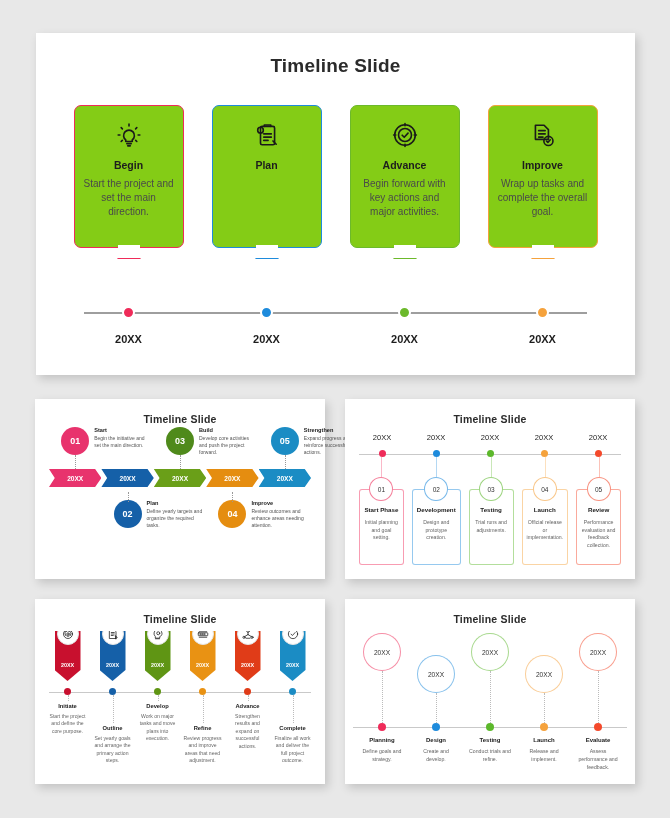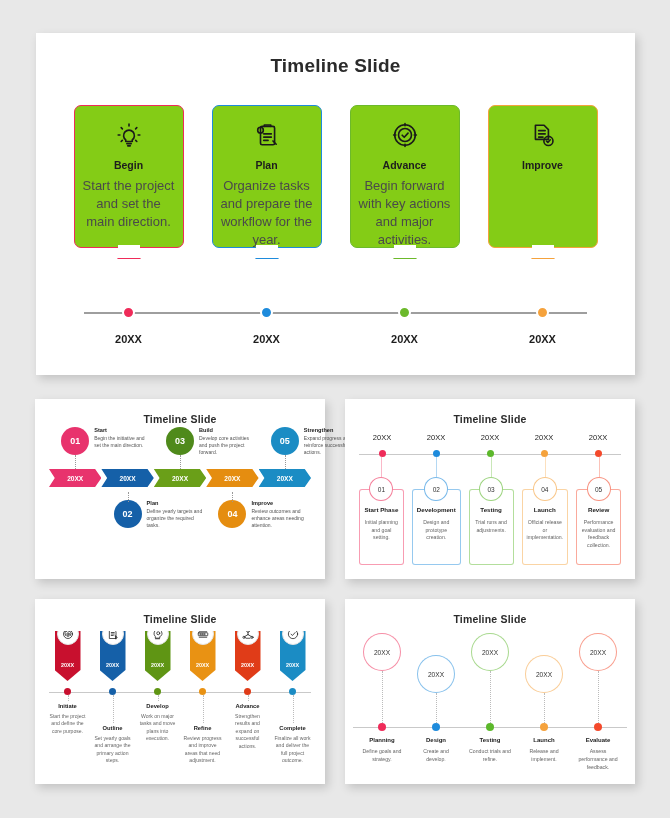--- a/index.html
+++ b/index.html
@@ -42,21 +42,21 @@
     border-radius: 7px;
     height: 143px;
     padding: 12px 8px 6px 8px;
     text-align: center;
     background: #84cc16;
     position: relative;
   }
   .card .icon { height: 34px; display: flex; align-items: center; justify-content: center; }
   .card .icon svg { width: 26px; height: 26px; }
   .card .c-title { font-size: 10.5px; font-weight: bold; color: #1d1d1d; margin-top: 7px; }
-  .card .c-desc { font-size: 13px; line-height: 1.38; color: #4a4a4a; margin-top: 6px; }
+  .card .c-desc { font-size: 10px; line-height: 1.38; color: #4a4a4a; margin-top: 6px; }
   .pointer {
     position: absolute; left: 50%; bottom: -11px;
     width: 22px; height: 12px; margin-left: -11px;
     background: #fff; z-index: 3;
   }
   .pointer::before, .pointer::after {
     content: ""; position: absolute; top: 0; width: 12px; height: 12px;
     border-bottom: 1.6px solid currentColor;
   }
   .pointer::before { left: -1px;  transform-origin: left bottom;  transform: skewX(-42deg); }
@@ -199,21 +199,20 @@
        <div class="icon">
               <svg viewBox="0 0 24 24">
                 <rect fill="none" stroke="#1a1a1a" stroke-width="1.5" stroke-linecap="round" stroke-linejoin="round" x="6" y="4" width="13" height="17" rx="1.5"></rect>
                 <path fill="none" stroke="#1a1a1a" stroke-width="1.5" stroke-linecap="round" stroke-linejoin="round" d="M9.5 4V2.8h6V4"></path>
                 <path fill="none" stroke="#1a1a1a" stroke-width="1.5" stroke-linecap="round" stroke-linejoin="round" d="M9 11h7M9 14h7M9 17h4"></path>
                 <circle fill="none" stroke="#1a1a1a" stroke-width="1.5" stroke-linecap="round" stroke-linejoin="round" cx="6" cy="7.5" r="2.6"></circle>
                 <path fill="none" stroke="#1a1a1a" stroke-width="1.5" stroke-linecap="round" stroke-linejoin="round" d="M17.5 17.5l3 3"></path>
               </svg>
             </div>
        <div class="c-title">Plan</div>
-       <div class="c-desc">Organize tasks and prepare the workflow for the year.</div>
        <div class="notch-mask"></div>
        <div class="pointer" style="color:#1e8bdc"></div>
      </div>
         </div>
         <div class="card-wrap">
           <div class="card" style="border-color:#6cb92b">
        <div class="icon">
               <svg viewBox="0 0 24 24">
                 <circle fill="none" stroke="#1a1a1a" stroke-width="1.5" stroke-linecap="round" stroke-linejoin="round" cx="12" cy="12" r="9.5"></circle>
                 <circle fill="none" stroke="#1a1a1a" stroke-width="1.5" stroke-linecap="round" stroke-linejoin="round" cx="12" cy="12" r="6"></circle>
@@ -231,20 +230,21 @@
           <div class="card" style="border-color:#f5a23c">
        <div class="icon">
               <svg viewBox="0 0 24 24">
                 <path fill="none" stroke="#1a1a1a" stroke-width="1.5" stroke-linecap="round" stroke-linejoin="round" d="M5 3h8l4 4v9H5z"></path>
                 <path fill="none" stroke="#1a1a1a" stroke-width="1.5" stroke-linecap="round" stroke-linejoin="round" d="M8 8h6M8 11h6M8 14h4"></path>
                 <circle fill="none" stroke="#1a1a1a" stroke-width="1.5" stroke-linecap="round" stroke-linejoin="round" cx="17" cy="17.5" r="4.2"></circle>
                 <path fill="none" stroke="#1a1a1a" stroke-width="1.5" stroke-linecap="round" stroke-linejoin="round" d="M15.3 17.6l1.2 1.2 2.2-2.4"></path>
               </svg>
             </div>
        <div class="c-title">Improve</div>
+       <div class="c-desc">Wrap up tasks and complete the overall goal.</div>
        <div class="notch-mask"></div>
        <div class="pointer" style="color:#f5a23c"></div>
      </div>
         </div>
       </div>
     <div class="timeline-main"></div>
     <div class="tl-dots" id="main-dots">
         <div class="cell">
           <div class="dot-lg" style="background:#ef2b59"></div>
         </div>

